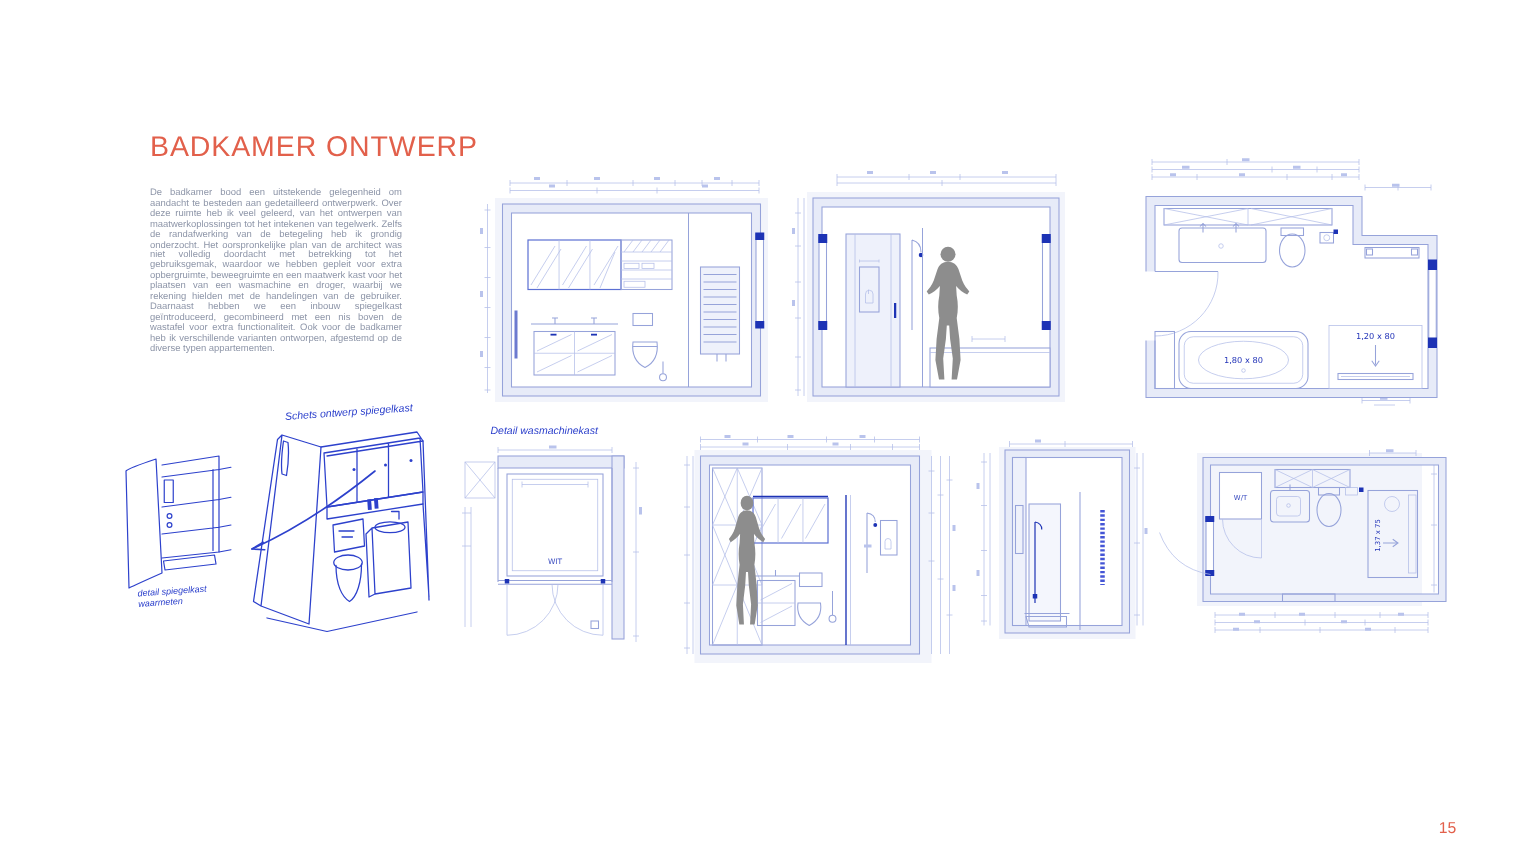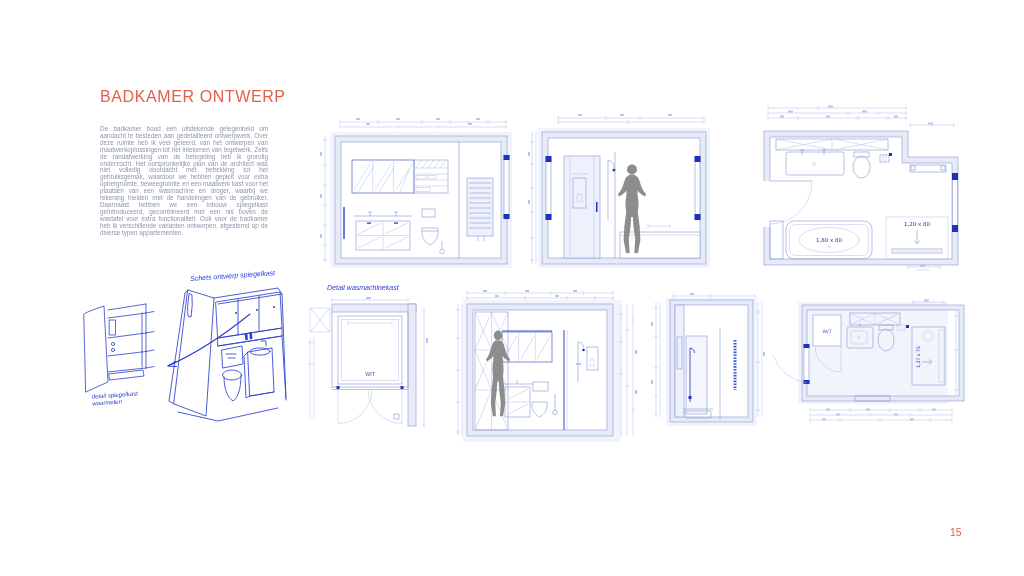--- a/index.html
+++ b/index.html
@@ -1,24 +1,24 @@
 <!DOCTYPE html>
 <html><head>
 <meta charset="utf-8">
 <style>
   html,body{margin:0;padding:0;background:#ffffff;}
   #page{position:relative;width:1024px;height:576px;background:#fff;overflow:hidden;
         font-family:"Liberation Sans",sans-serif;}
   .abs{position:absolute;}
-  #title{left:100px;top:88px;font-size:16px;font-weight:300;letter-spacing:.6px;color:#e2604b;}
+  #title{left:100px;top:88px;font-size:19px;font-weight:300;letter-spacing:.6px;color:#e2604b;}
   #intro{left:100px;top:126px;width:168px;font-size:6.3px;line-height:6.9px;color:#8d95a8;
          text-align:justify;}
   .cap{color:#2d41cc;font-style:italic;font-size:7px;white-space:nowrap;}
   .cap.small{font-size:6px;line-height:7px;}
-  #pagenum{left:950px;top:526px;width:30px;text-align:left;color:#e2604b;font-size:10.5px;}
+  #pagenum{left:950px;top:546px;width:30px;text-align:center;color:#e2604b;font-size:10.5px;}
   svg{overflow:visible;display:block;}
   .ln{stroke:#96a3da;fill:none;stroke-width:.7;}
   .lnt{stroke:#b3bde8;fill:none;stroke-width:.5;}
   .wall{fill:#e7ebf8;stroke:#96a3da;stroke-width:.7;}
   .wash{fill:#f2f4fb;stroke:none;}
   .white{fill:#fff;stroke:#96a3da;stroke-width:.7;}
   .soft{fill:#eef1fb;stroke:#96a3da;stroke-width:.7;}
   .acc{fill:#1d33b5;stroke:none;}
   .accln{stroke:#1d33b5;fill:none;stroke-width:.9;}
   .bluln{stroke:#5b6fd3;fill:none;stroke-width:.8;}

